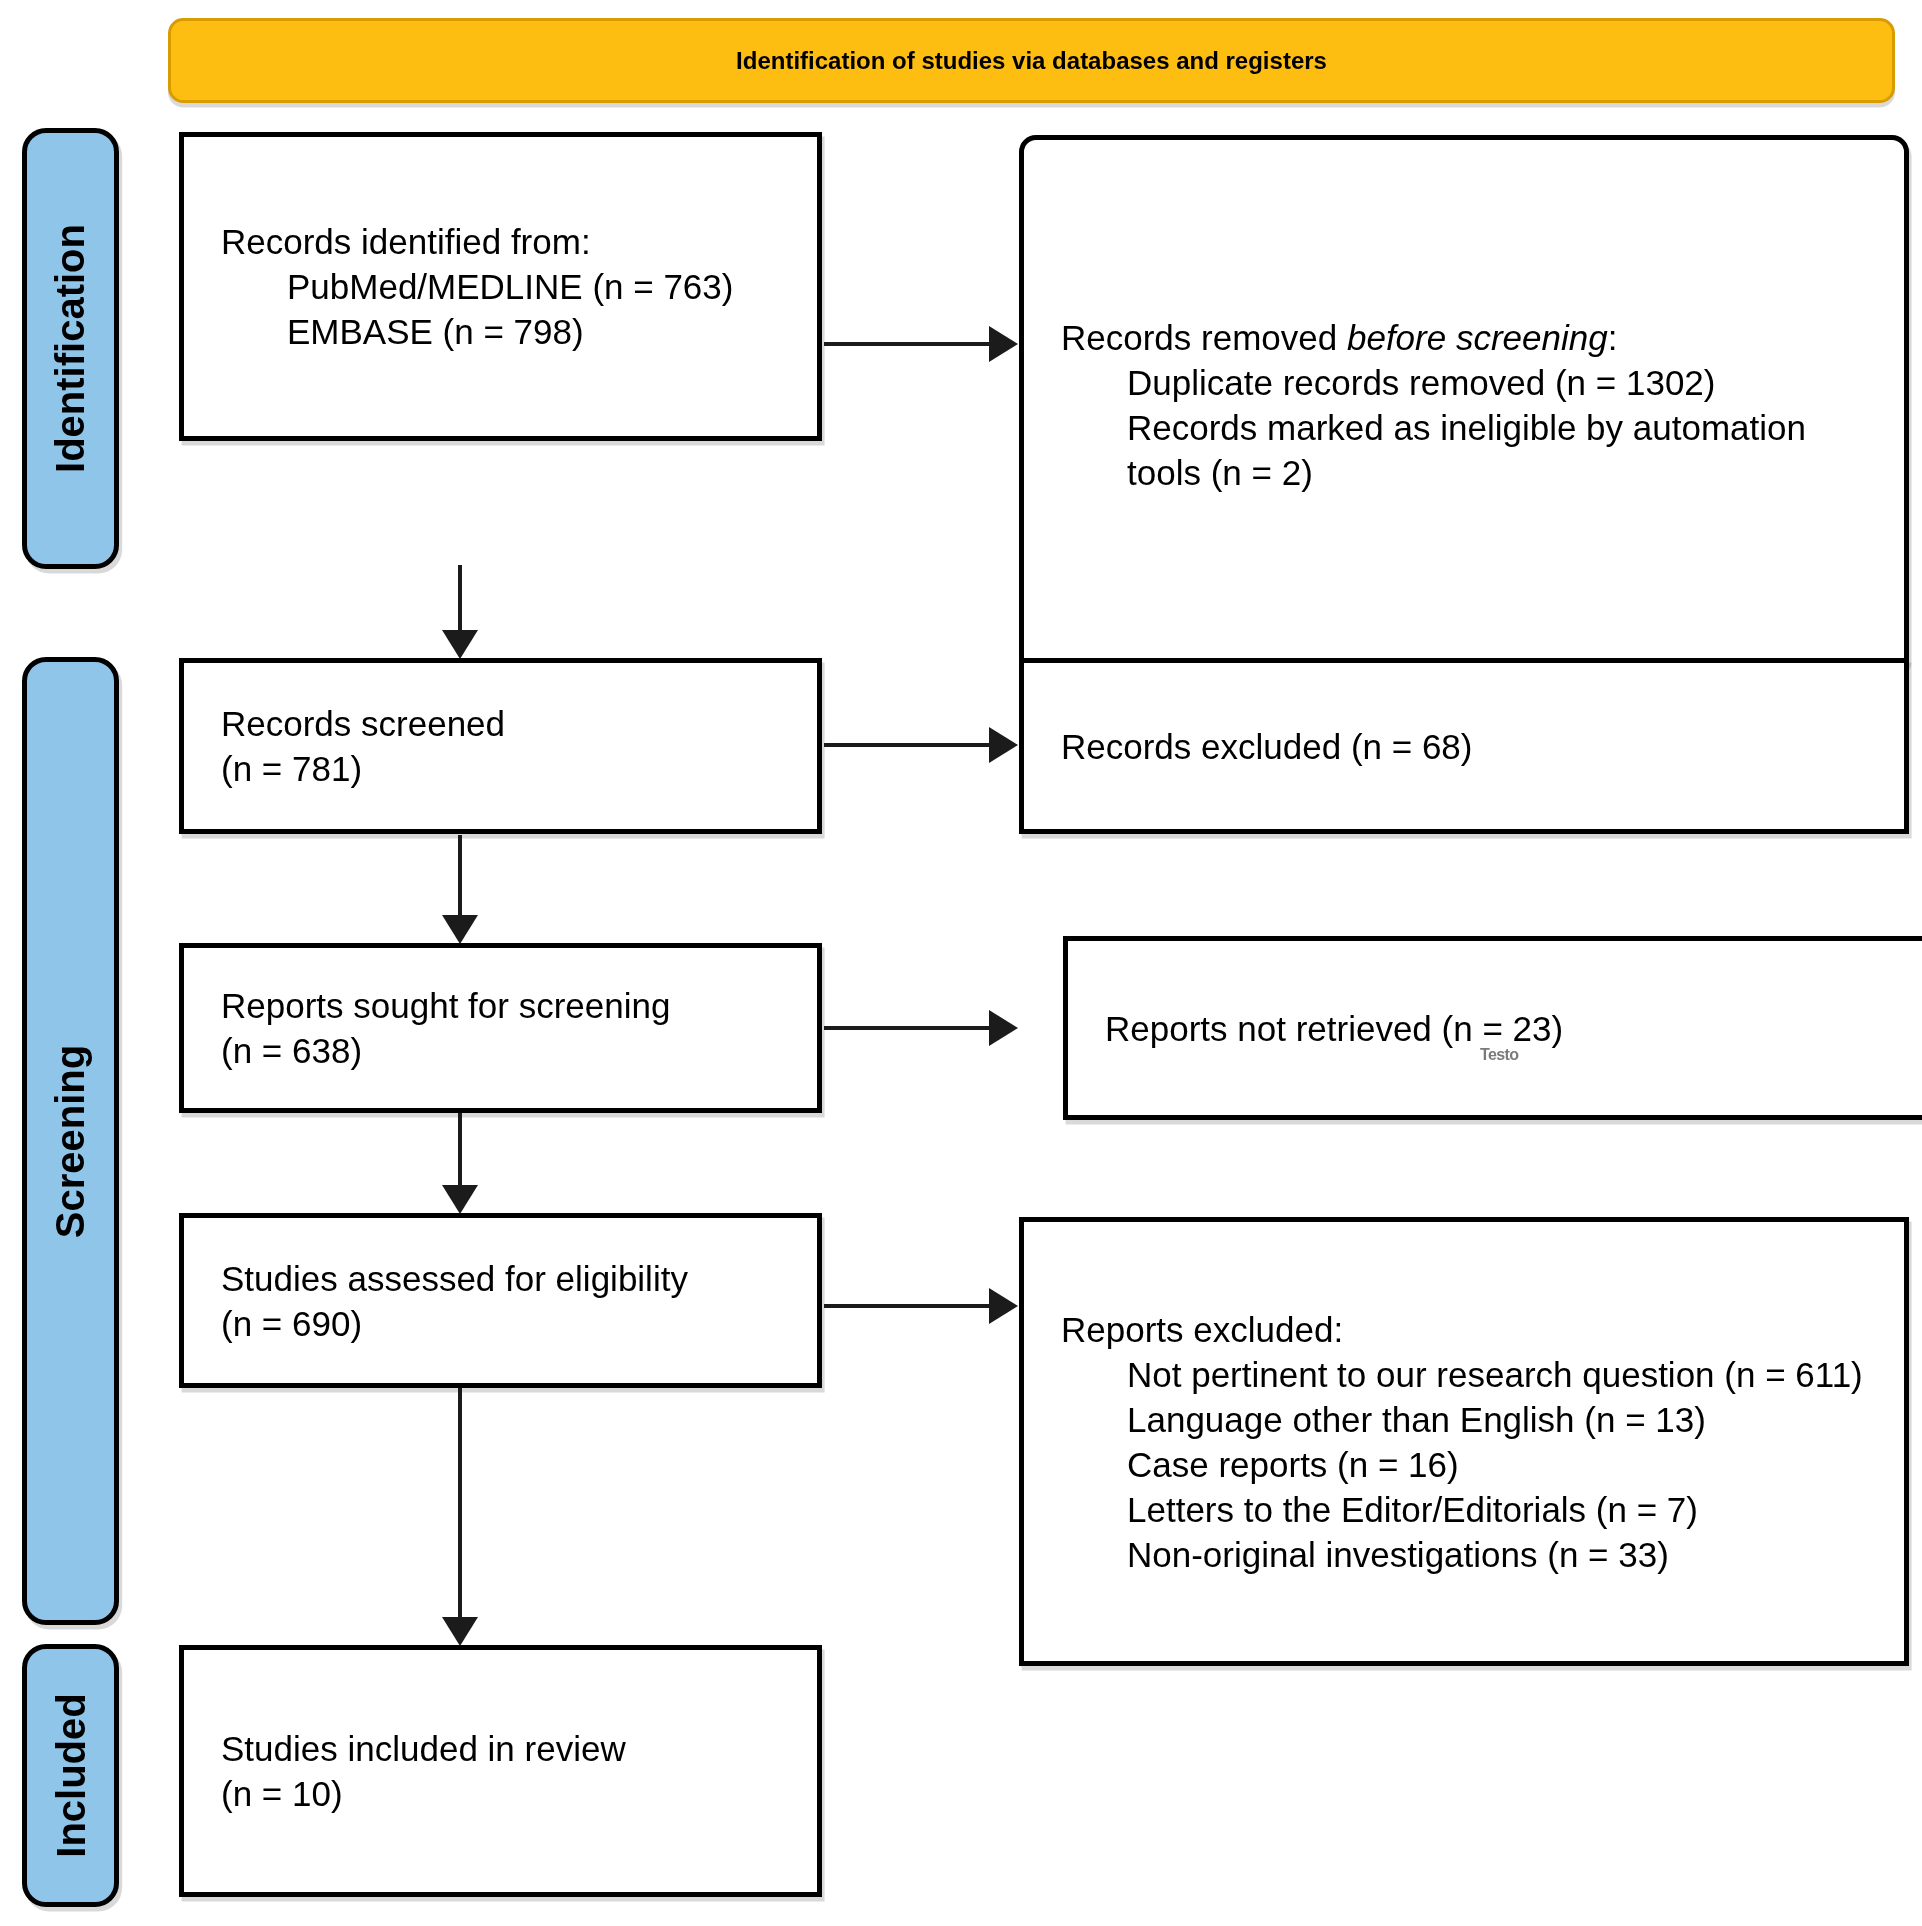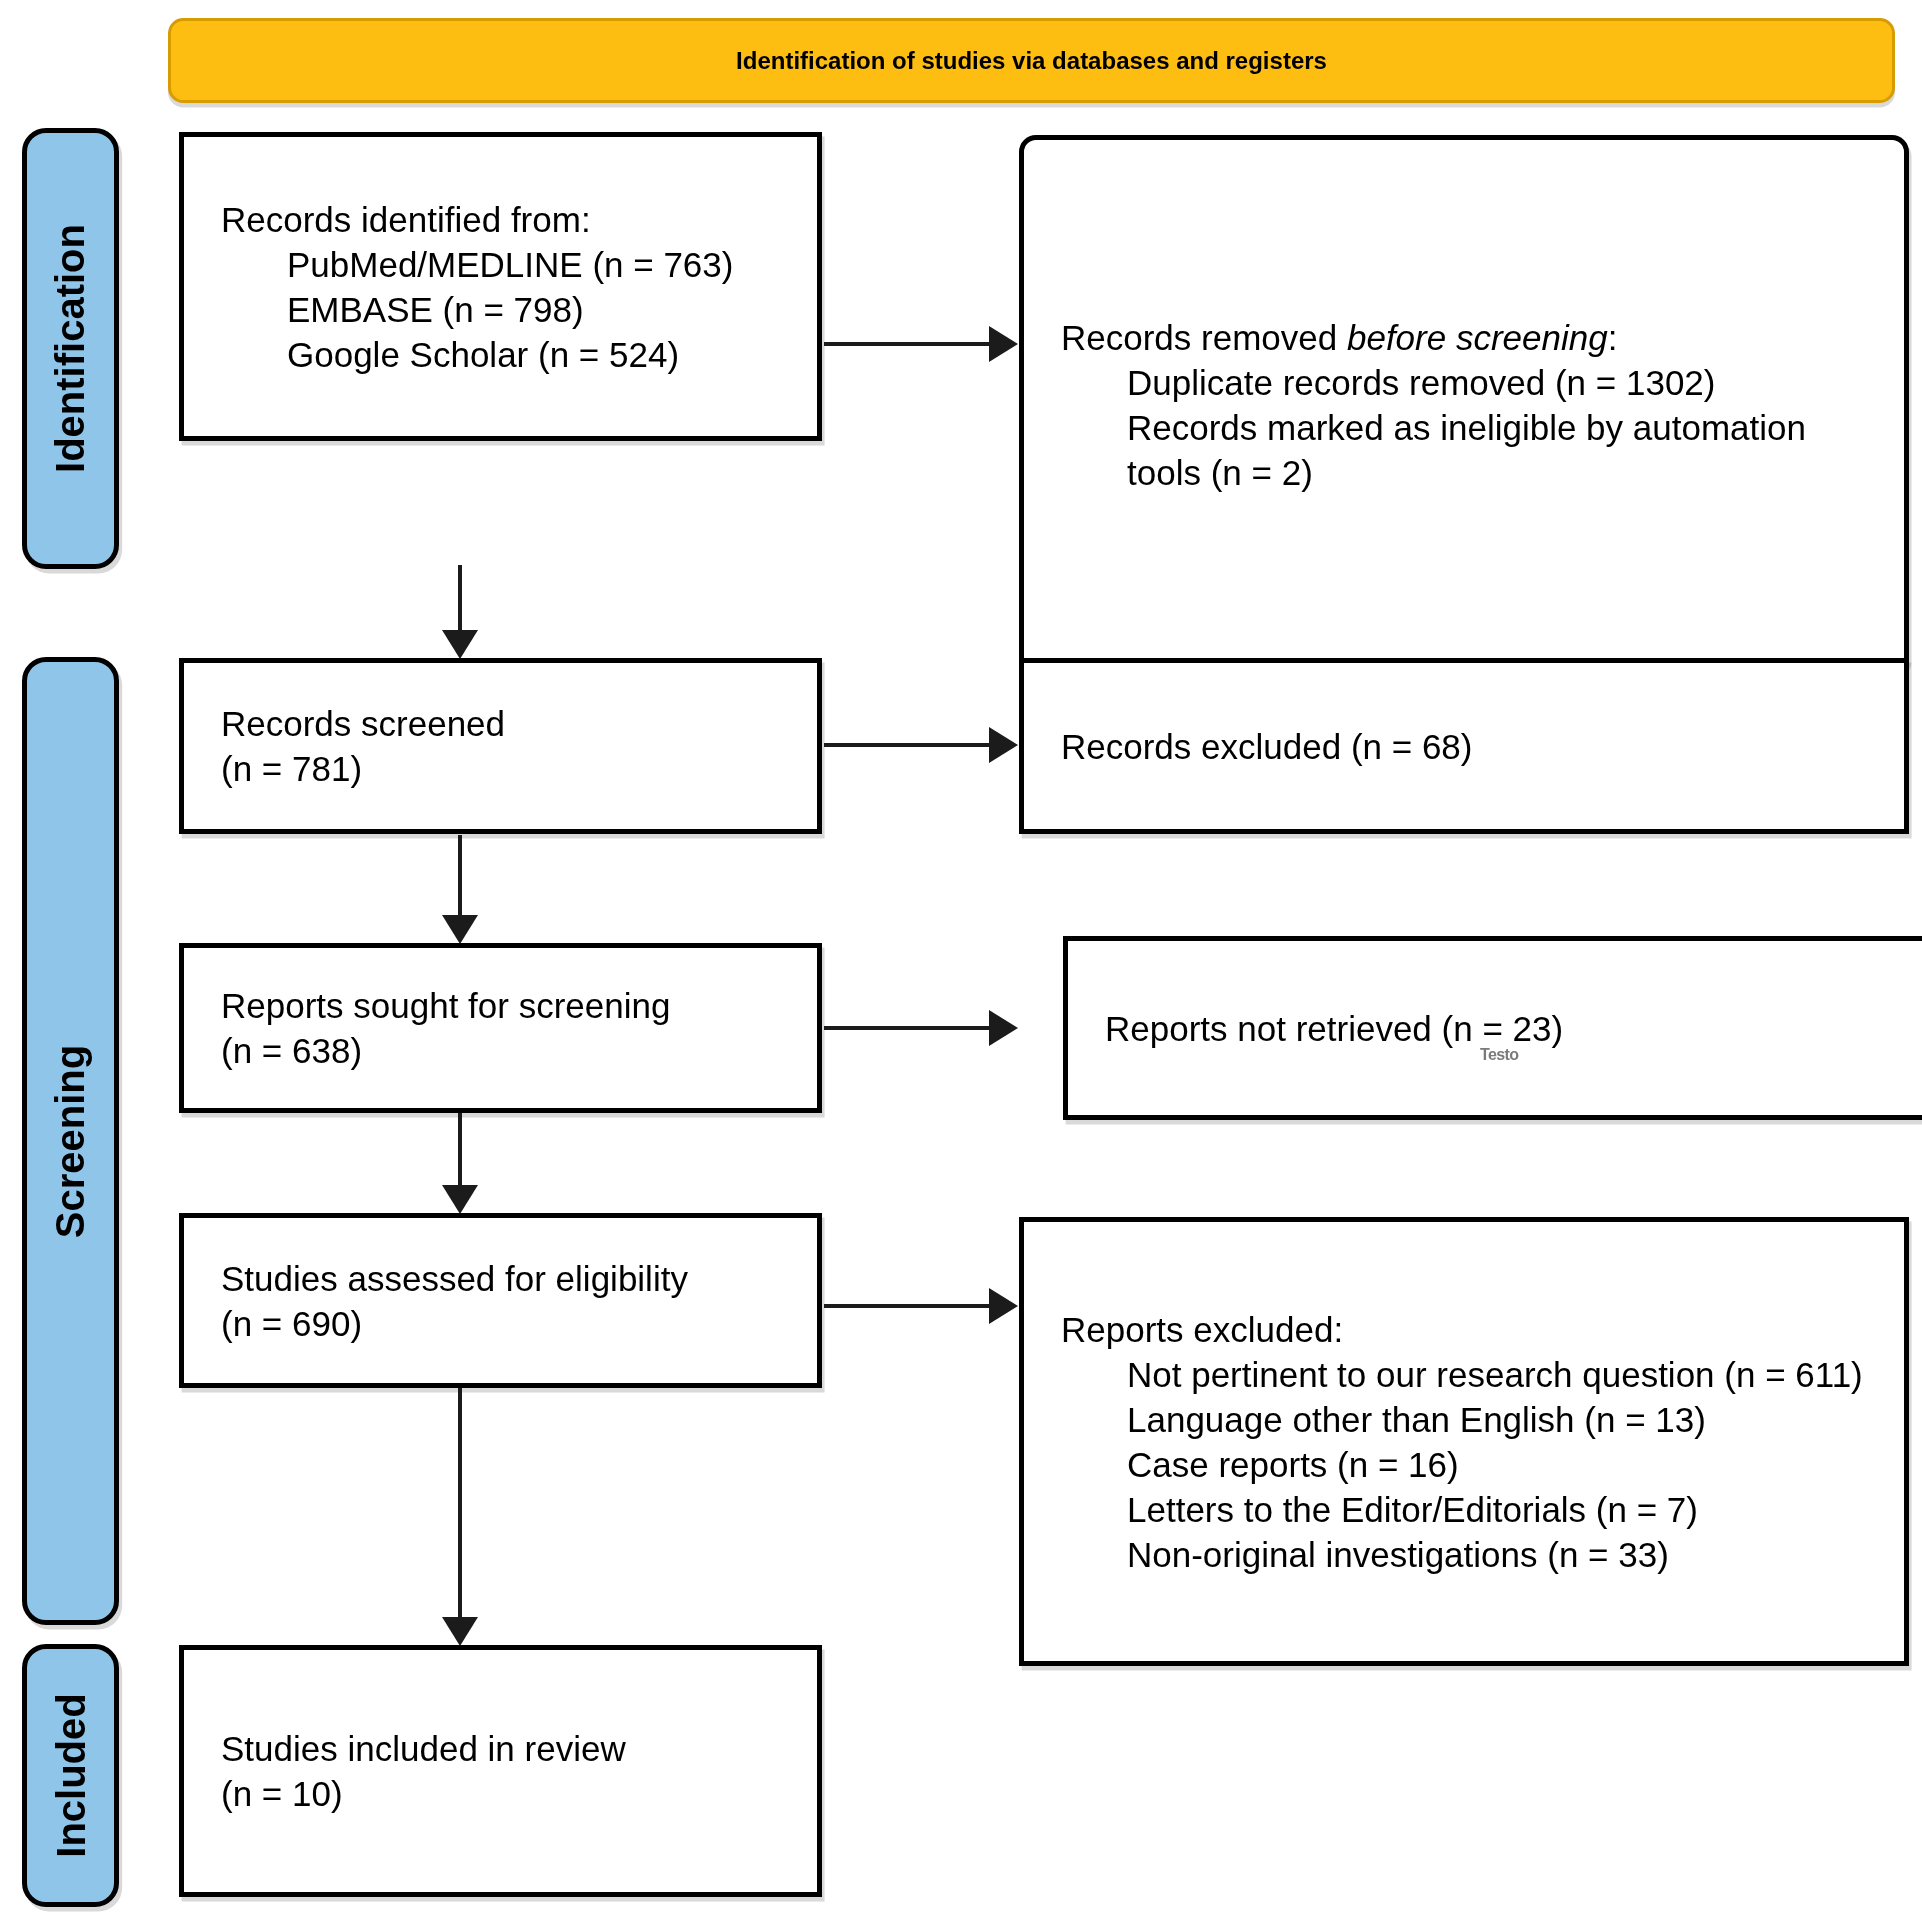--- a/index.html
+++ b/index.html
@@ -101,21 +101,20 @@
     <span class="vtext">Screening</span>
   </div>
   <div class="stage" id="stage-included">
     <span class="vtext">Included</span>
   </div>
 
   <div class="box left" id="b1">
     <div class="heading">Records identified from:</div>
     <div class="item">PubMed/MEDLINE (n = 763)</div>
     <div class="item">EMBASE (n = 798)</div>
-    <div class="item">Google Scholar (n = 524)</div>
   </div>
 
   <div class="box left" id="b2">
     <div>Records screened</div>
     <div>(n = 781)</div>
   </div>
 
   <div class="box left" id="b3">
     <div>Reports sought for screening</div>
     <div>(n = 638)</div>

